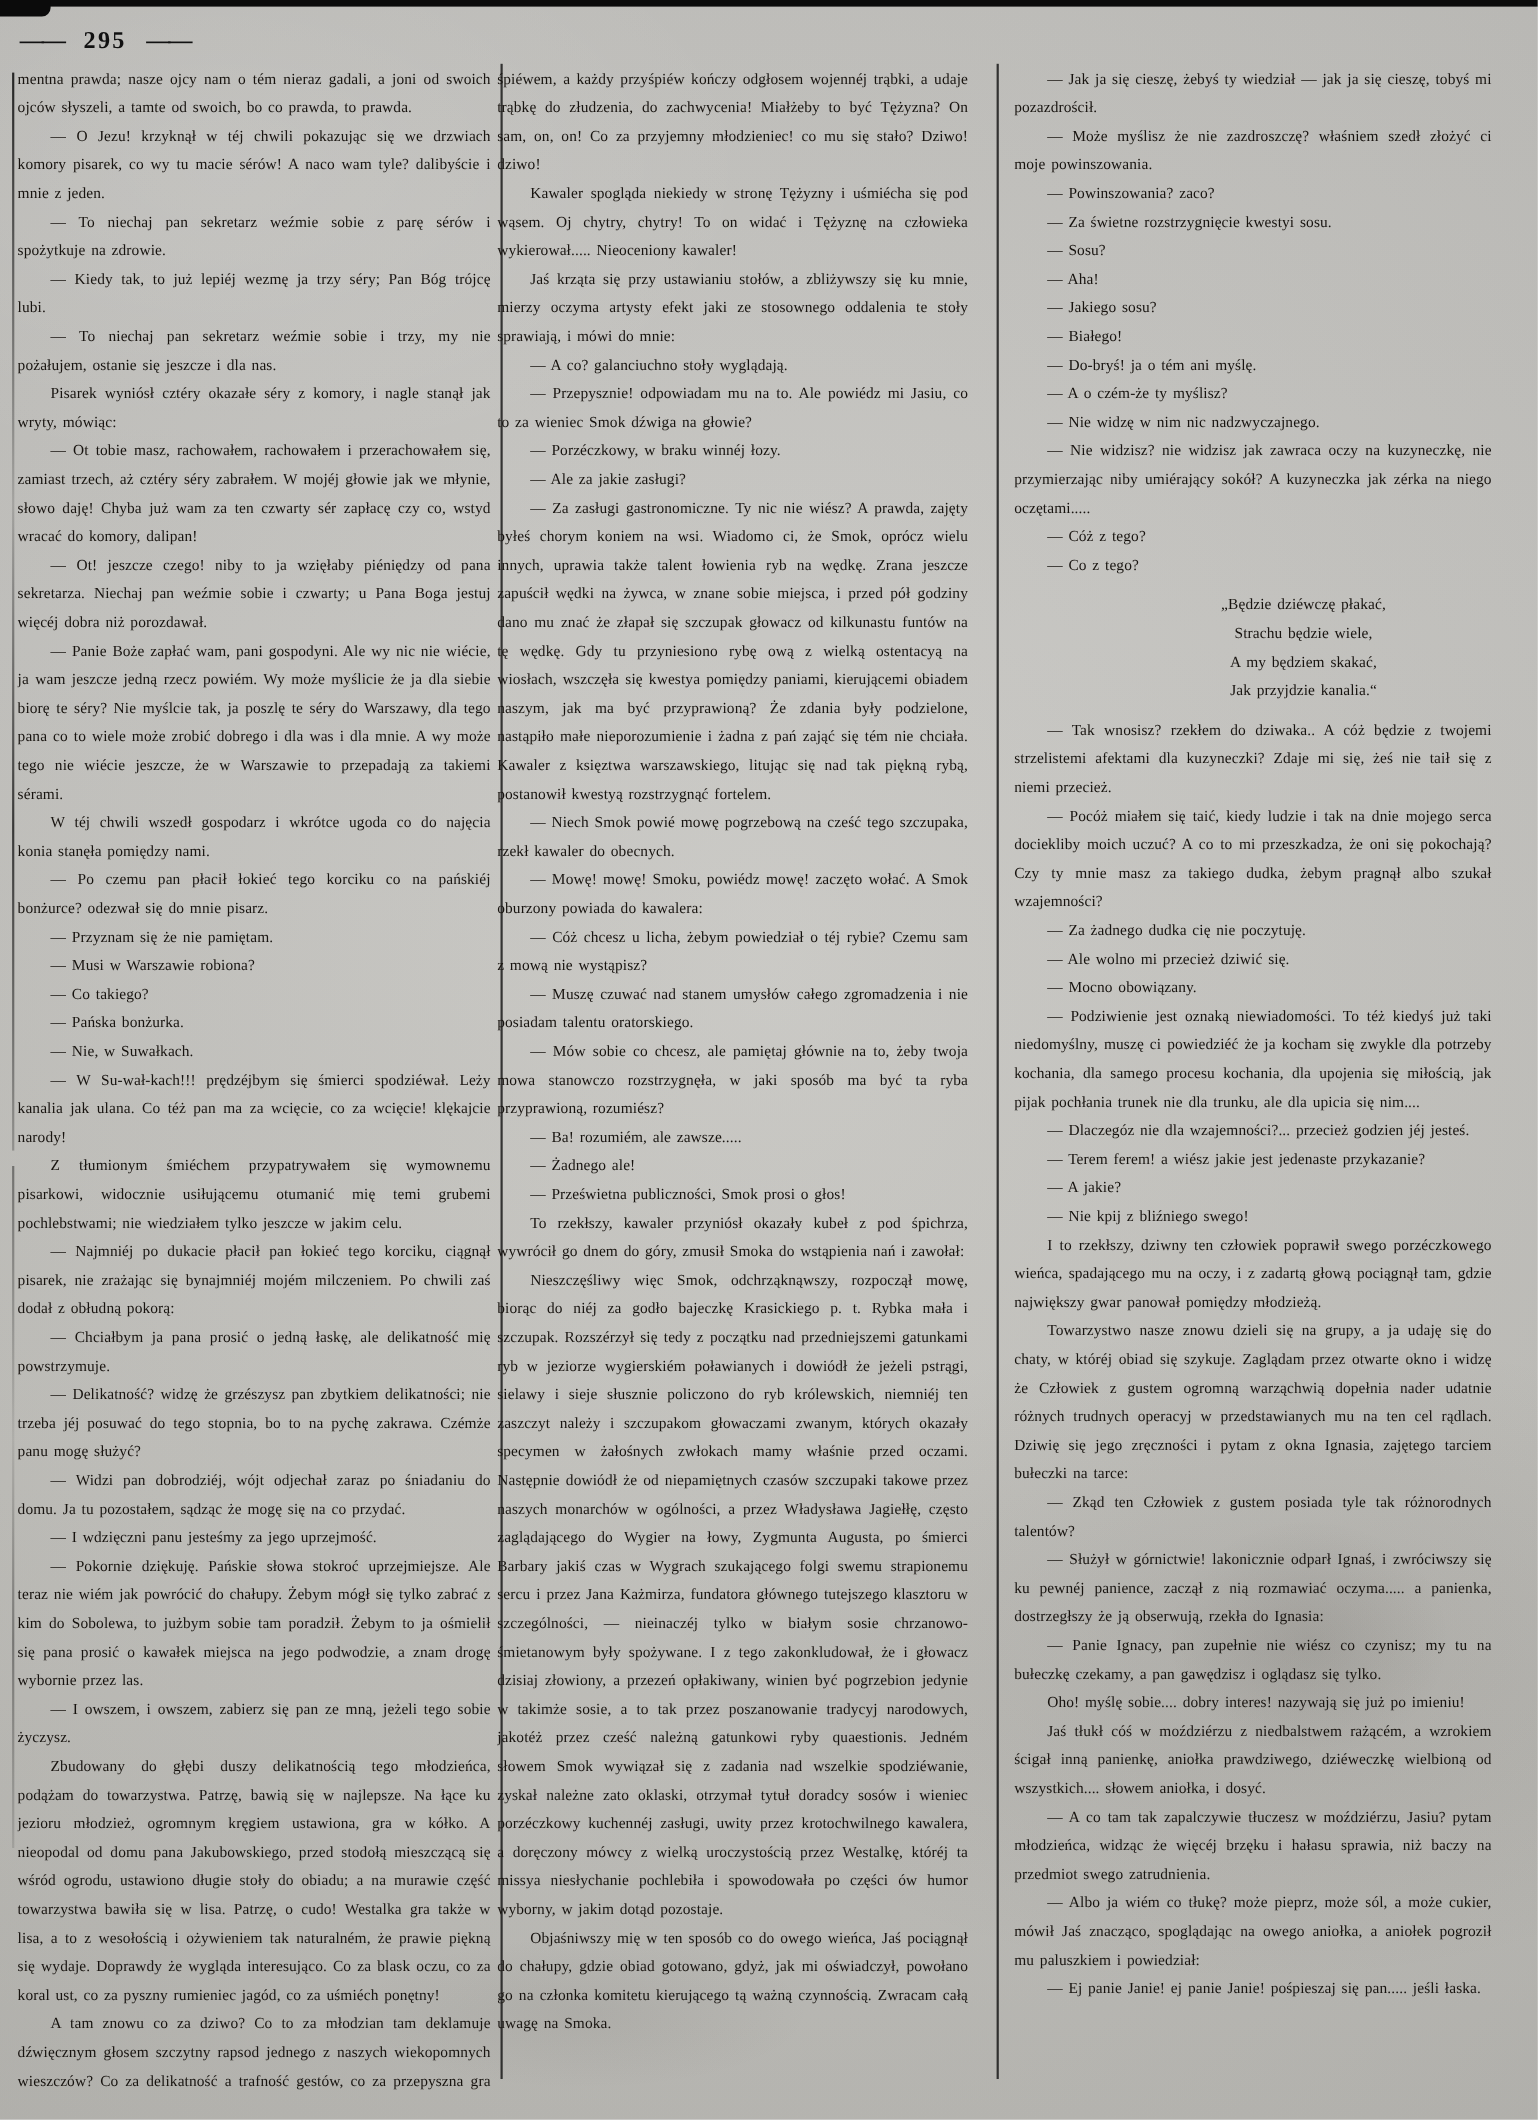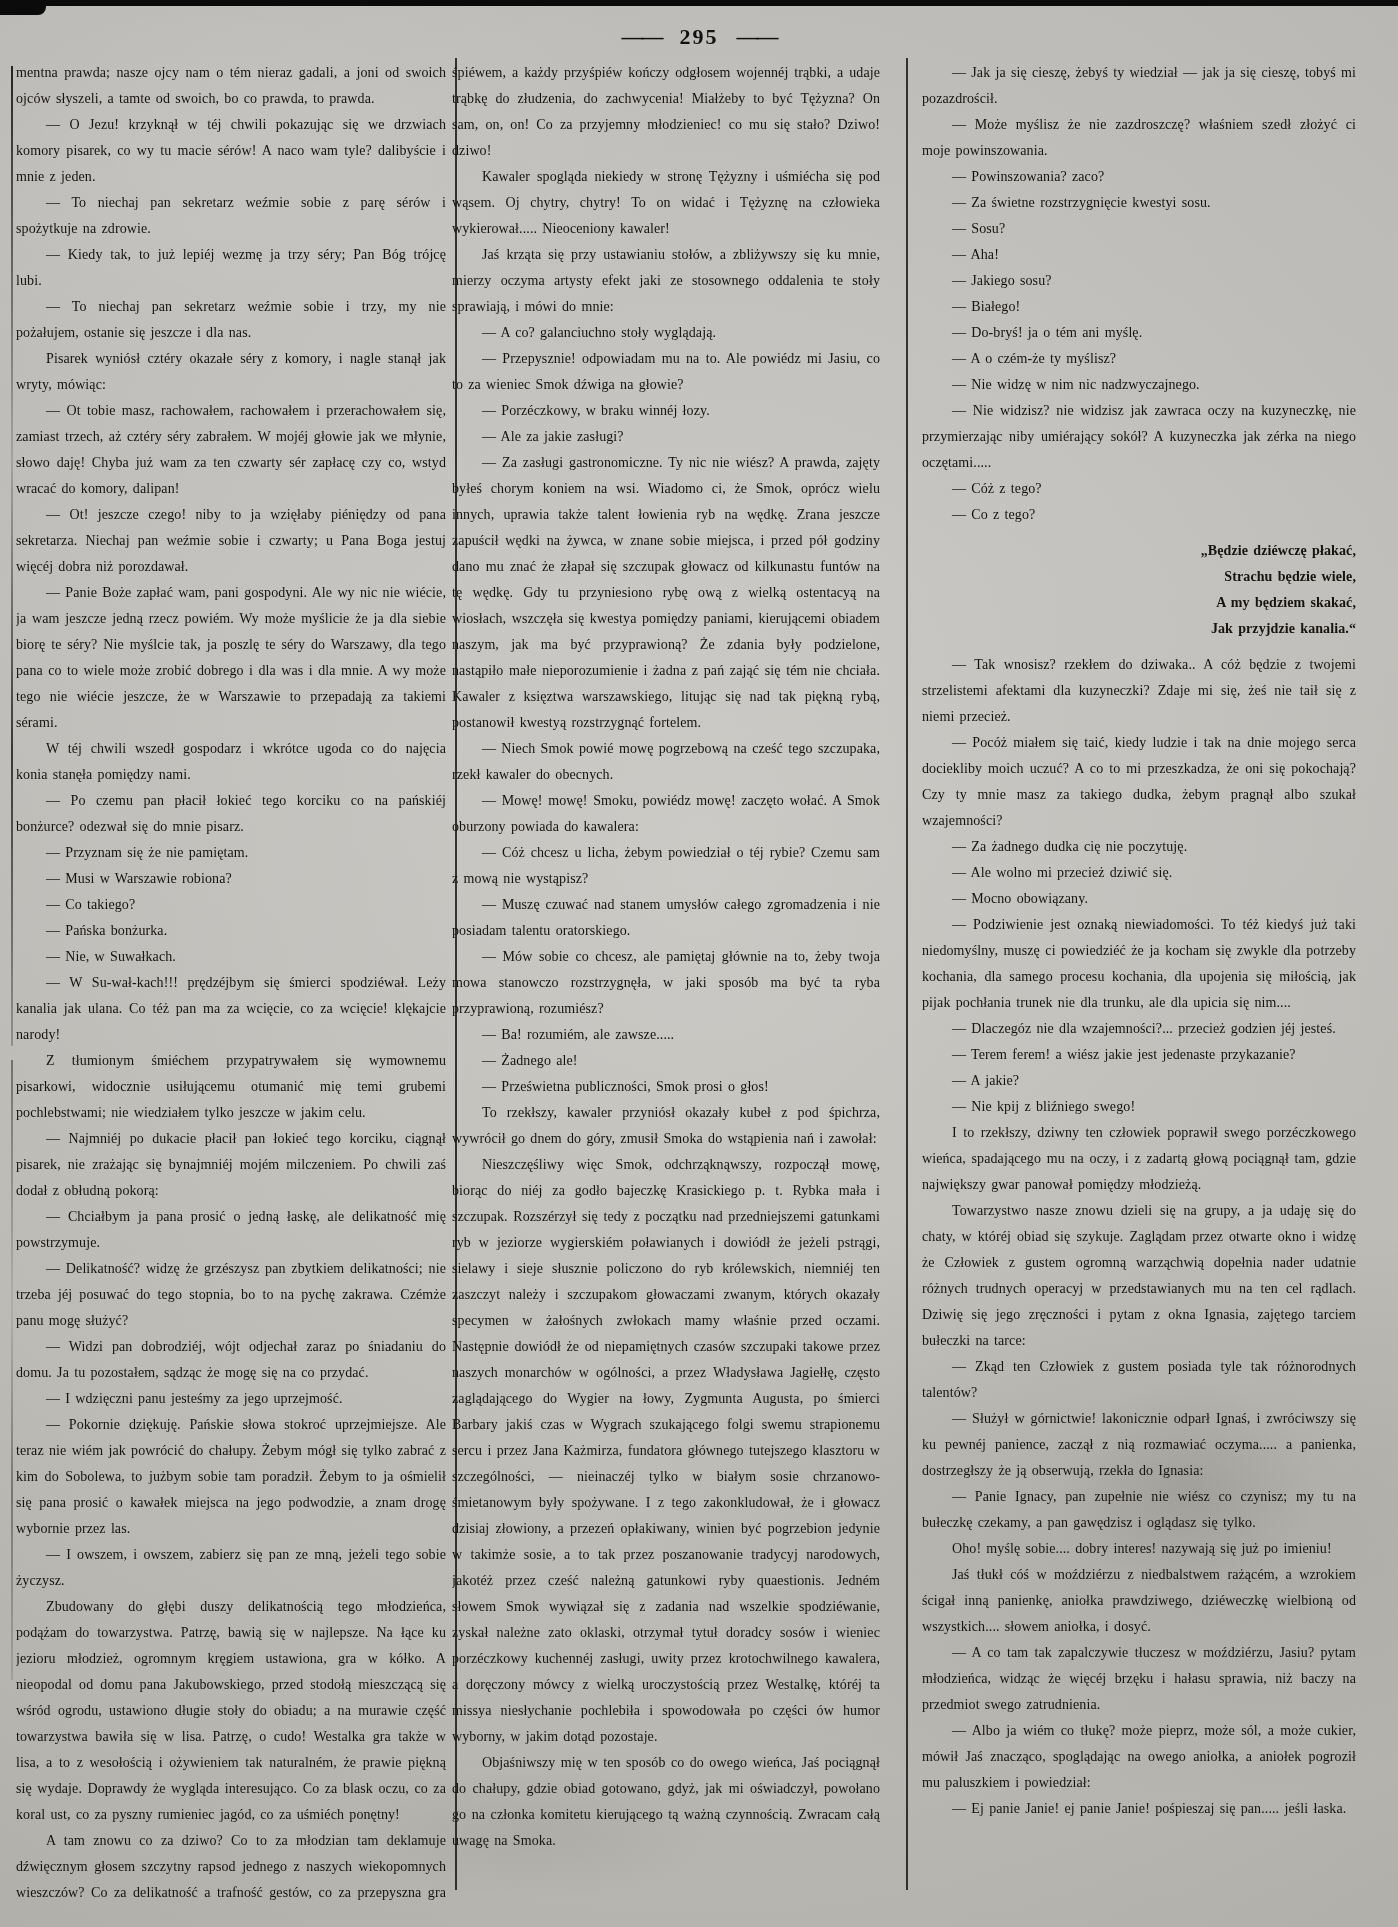--- a/index.html
+++ b/index.html
@@ -10,38 +10,38 @@
       radial-gradient(ellipse 700px 400px at 15% 8%, rgba(255,255,255,0.10), rgba(0,0,0,0) 70%),
       radial-gradient(ellipse 120% 110% at 50% 45%, rgba(255,255,255,0.10), rgba(0,0,0,0.10) 92%),
       linear-gradient(180deg,#c3c2be 0%, #c6c5c1 30%, #c2c1bc 70%, #bcbbb6 100%);
     font-family:"Liberation Serif","DejaVu Serif",serif;
     color:#17130f;
   }
   .top-bar{position:absolute;left:0;top:0;width:100%;height:6px;background:#0b0b0b;}
   .corner-blot{position:absolute;left:0;top:0;width:46px;height:15px;background:#0b0b0b;border-radius:0 0 8px 0;}
   .edge-line{position:absolute;width:2px;background:linear-gradient(180deg,rgba(10,10,10,0.85),rgba(10,10,10,0.15) 40%,rgba(10,10,10,0.75) 70%,rgba(10,10,10,0.25));}
   .page-head{
-    position:absolute;top:24px;left:0;width:100%;text-align:center;
+    position:absolute;top:24px;left:0;width:100%;
     font-size:22px;font-weight:bold;letter-spacing:2px;color:#111;
   }
   .page-head .dash{letter-spacing:-2px;margin:0 18px;}
   .col{
     position:absolute;top:60px;height:1850px;overflow:hidden;
     font-size:14px;line-height:26px;text-align:justify;
     word-spacing:1.6px;letter-spacing:0.1px;
   }
   .col-1{left:16px;width:430px;}
   .col-2{left:452px;width:428px;}
   .col-3{left:922px;width:434px;}
   .sep{position:absolute;top:58px;height:1832px;width:2px;background:rgba(15,15,15,0.8);}
   .sep-1{left:455px;}
   .sep-2{left:906px;}
   p.para{margin:0;text-indent:30px;}
   p.para.noindent{text-indent:0;}
-  .verse{margin:10px 0 10px 92px;text-align:right;line-height:26px;font-weight:bold;}
+  .verse{margin:10px 0 10px 92px;text-align:center;line-height:26px;}
   .smudge{position:absolute;border-radius:50%;pointer-events:none;}
   .smudge-1{left:1060px;top:1380px;width:260px;height:220px;background:radial-gradient(ellipse,rgba(40,35,30,0.10),rgba(0,0,0,0) 70%);}
   .smudge-2{left:320px;top:1760px;width:420px;height:140px;background:radial-gradient(ellipse,rgba(50,45,40,0.07),rgba(0,0,0,0) 70%);}
 </style>
 </head>
 <body>
 
 <div class="top-bar"></div>
 <div class="corner-blot"></div>
 <div class="edge-line" style="left:11px;top:66px;height:980px;"></div>

